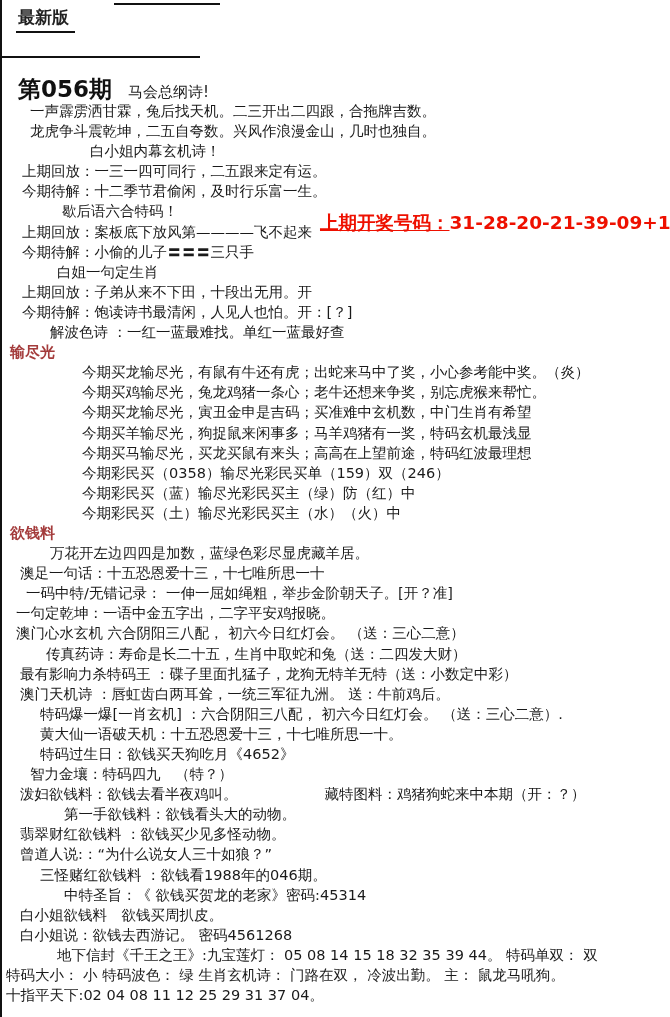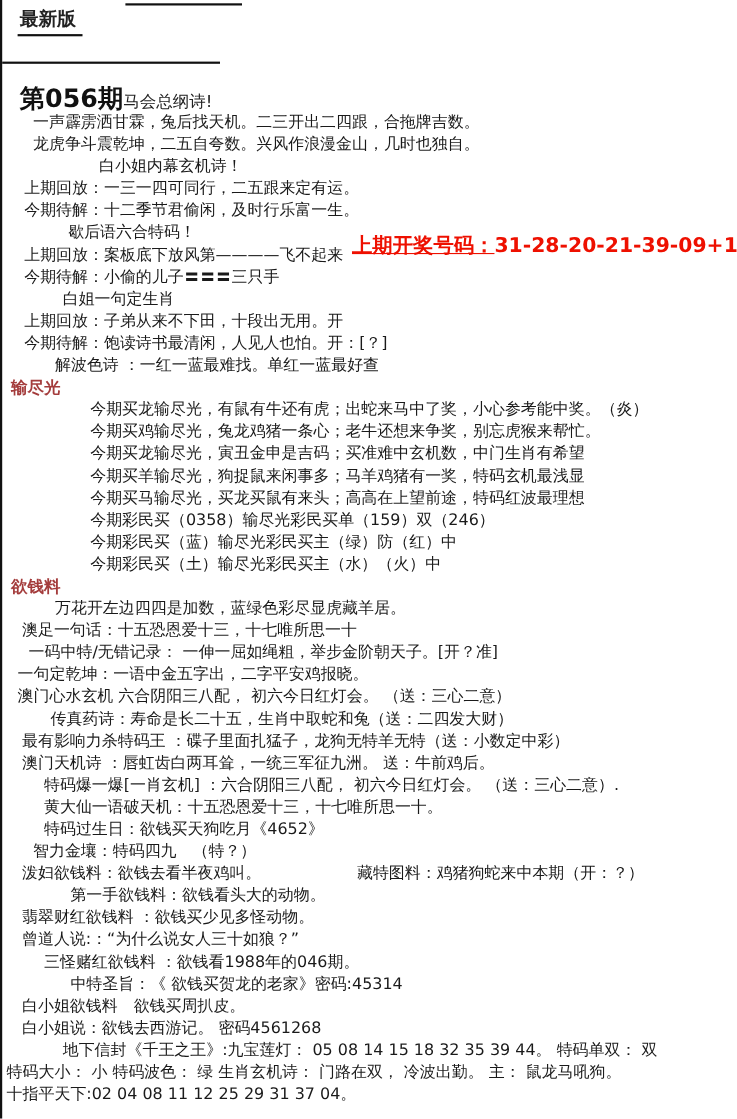--- a/index.html
+++ b/index.html
@@ -34,21 +34,21 @@
     letter-spacing:14px;
     color:#c8170d;
     font-family:"DejaVu Serif","Liberation Serif",serif;
     white-space:nowrap;
   }
   
   .issue-row{
     position:absolute;left:16px;top:74px;white-space:nowrap;
   }
   .issue-num{font-size:23px;font-weight:bold;color:#111;}
-  .issue-sub{font-size:15px;color:#222;margin-left:0;}
+  .issue-sub{font-size:15px;color:#222;margin-left:16px;}
   
   .lines{
     position:absolute;left:0;top:101px;width:670px;
   }
   .line{
     font-size:14.5px;
     line-height:20.1px;
     height:20.1px;
     white-space:nowrap;
     overflow:hidden;

